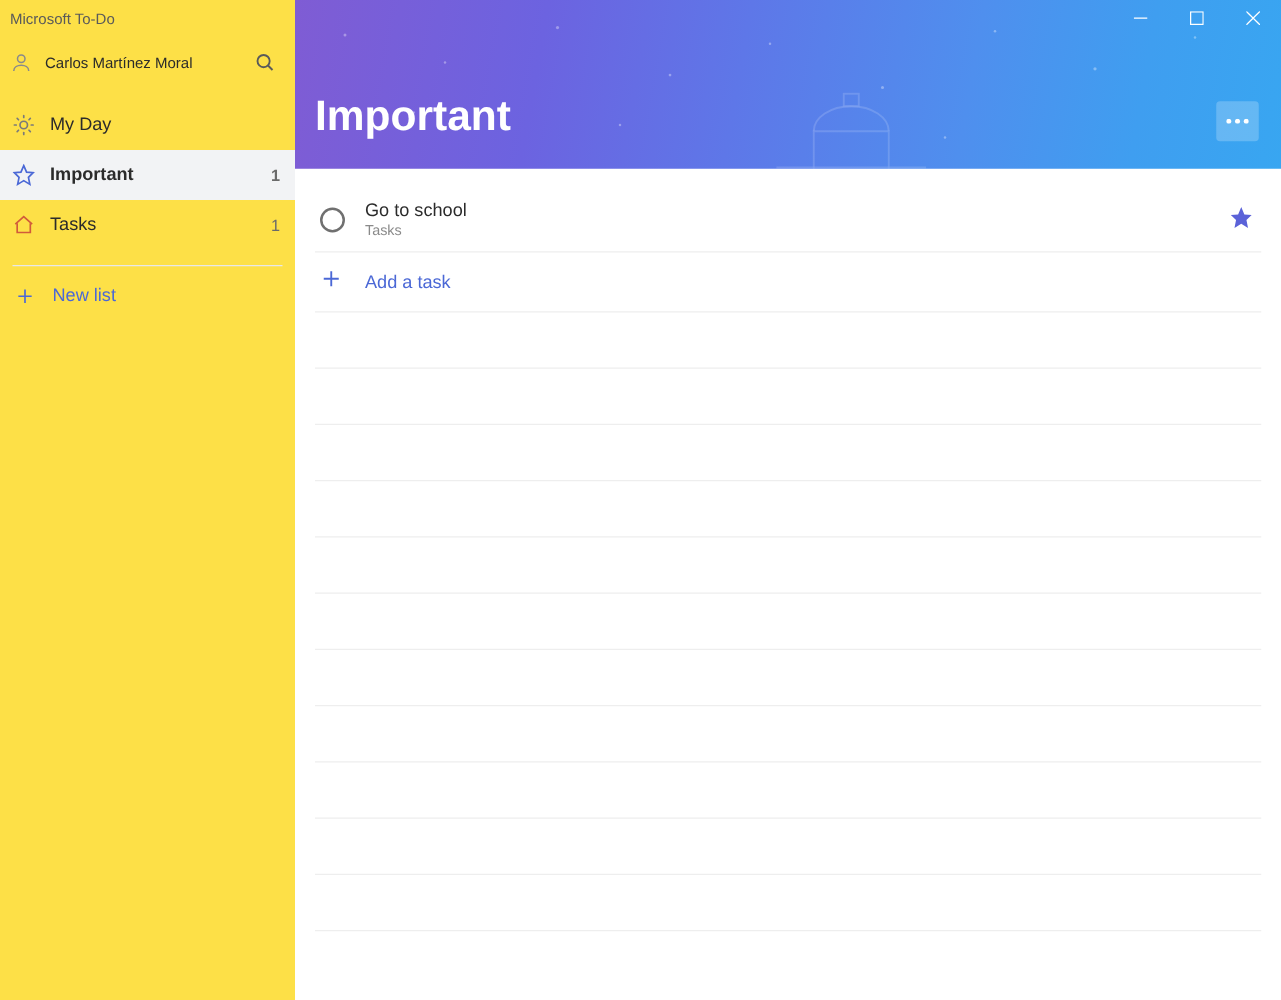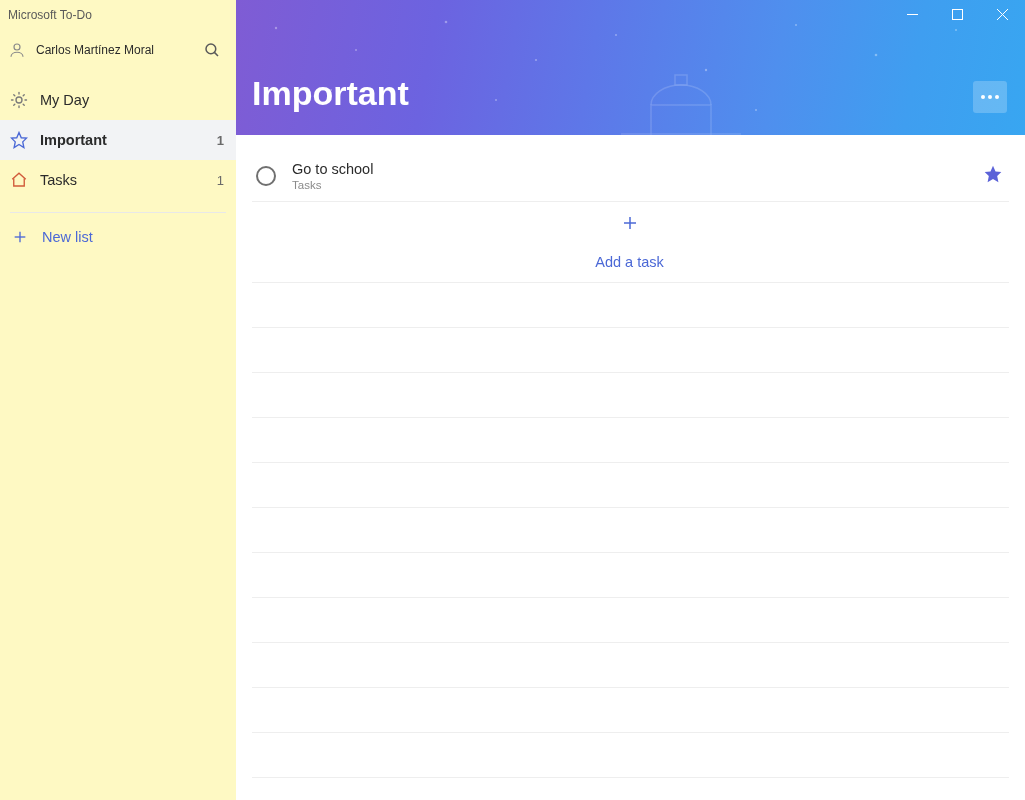--- a/index.html
+++ b/index.html
@@ -2,21 +2,21 @@
 <html><head>
   <meta charset="utf-8">
   <style>
     * { margin: 0; padding: 0; box-sizing: border-box; font-family: "Segoe UI", -apple-system, sans-serif; }
     html, body { width: 1025px; height: 800px; overflow: hidden; }
     body { display: flex; background: #fff; }
 
     
     .sidebar {
       width: 236px;
-      background: #fef9c3;
+      background: #fde047;
       display: flex;
       flex-direction: column;
       padding: 0;
       flex-shrink: 0;
     }
     .app-title {
       font-size: 12px;
       color: #5a5a5a;
       padding: 8px 8px 0 8px;
       font-weight: 400;
@@ -188,21 +188,20 @@
     .task-star { cursor: pointer; flex-shrink: 0; }
 
     .addtask-row {
       display: flex;
       align-items: center;
       gap: 18px;
       padding: 12px 6px 12px 4px;
       border-bottom: 1px solid #eee;
       color: #4b68d6;
       cursor: text;
-      flex-direction: column;
     }
     .addtask-label { font-size: 14.5px; }
 
     .empty-row {
       height: 45px;
       border-bottom: 1px solid #eee;
     }
   </style>
 </head>
 <body>

